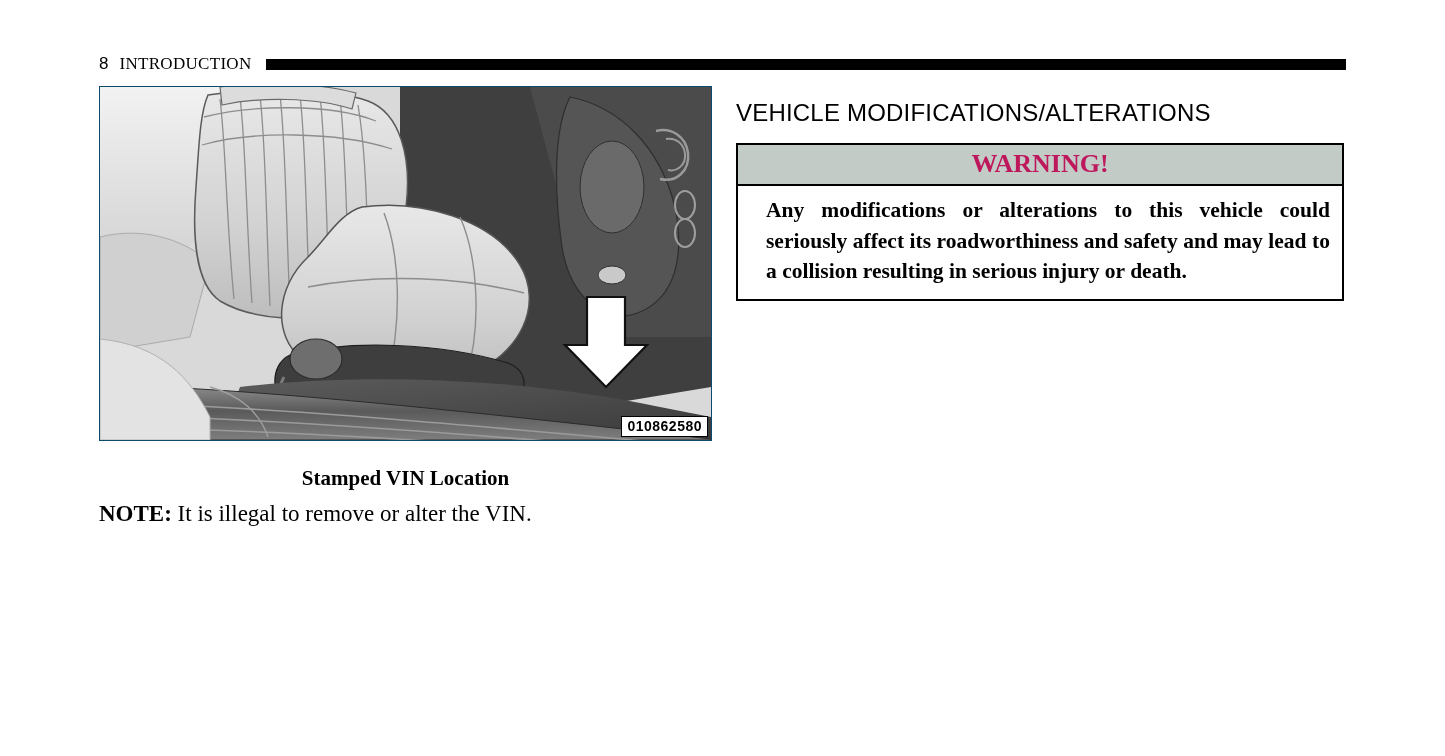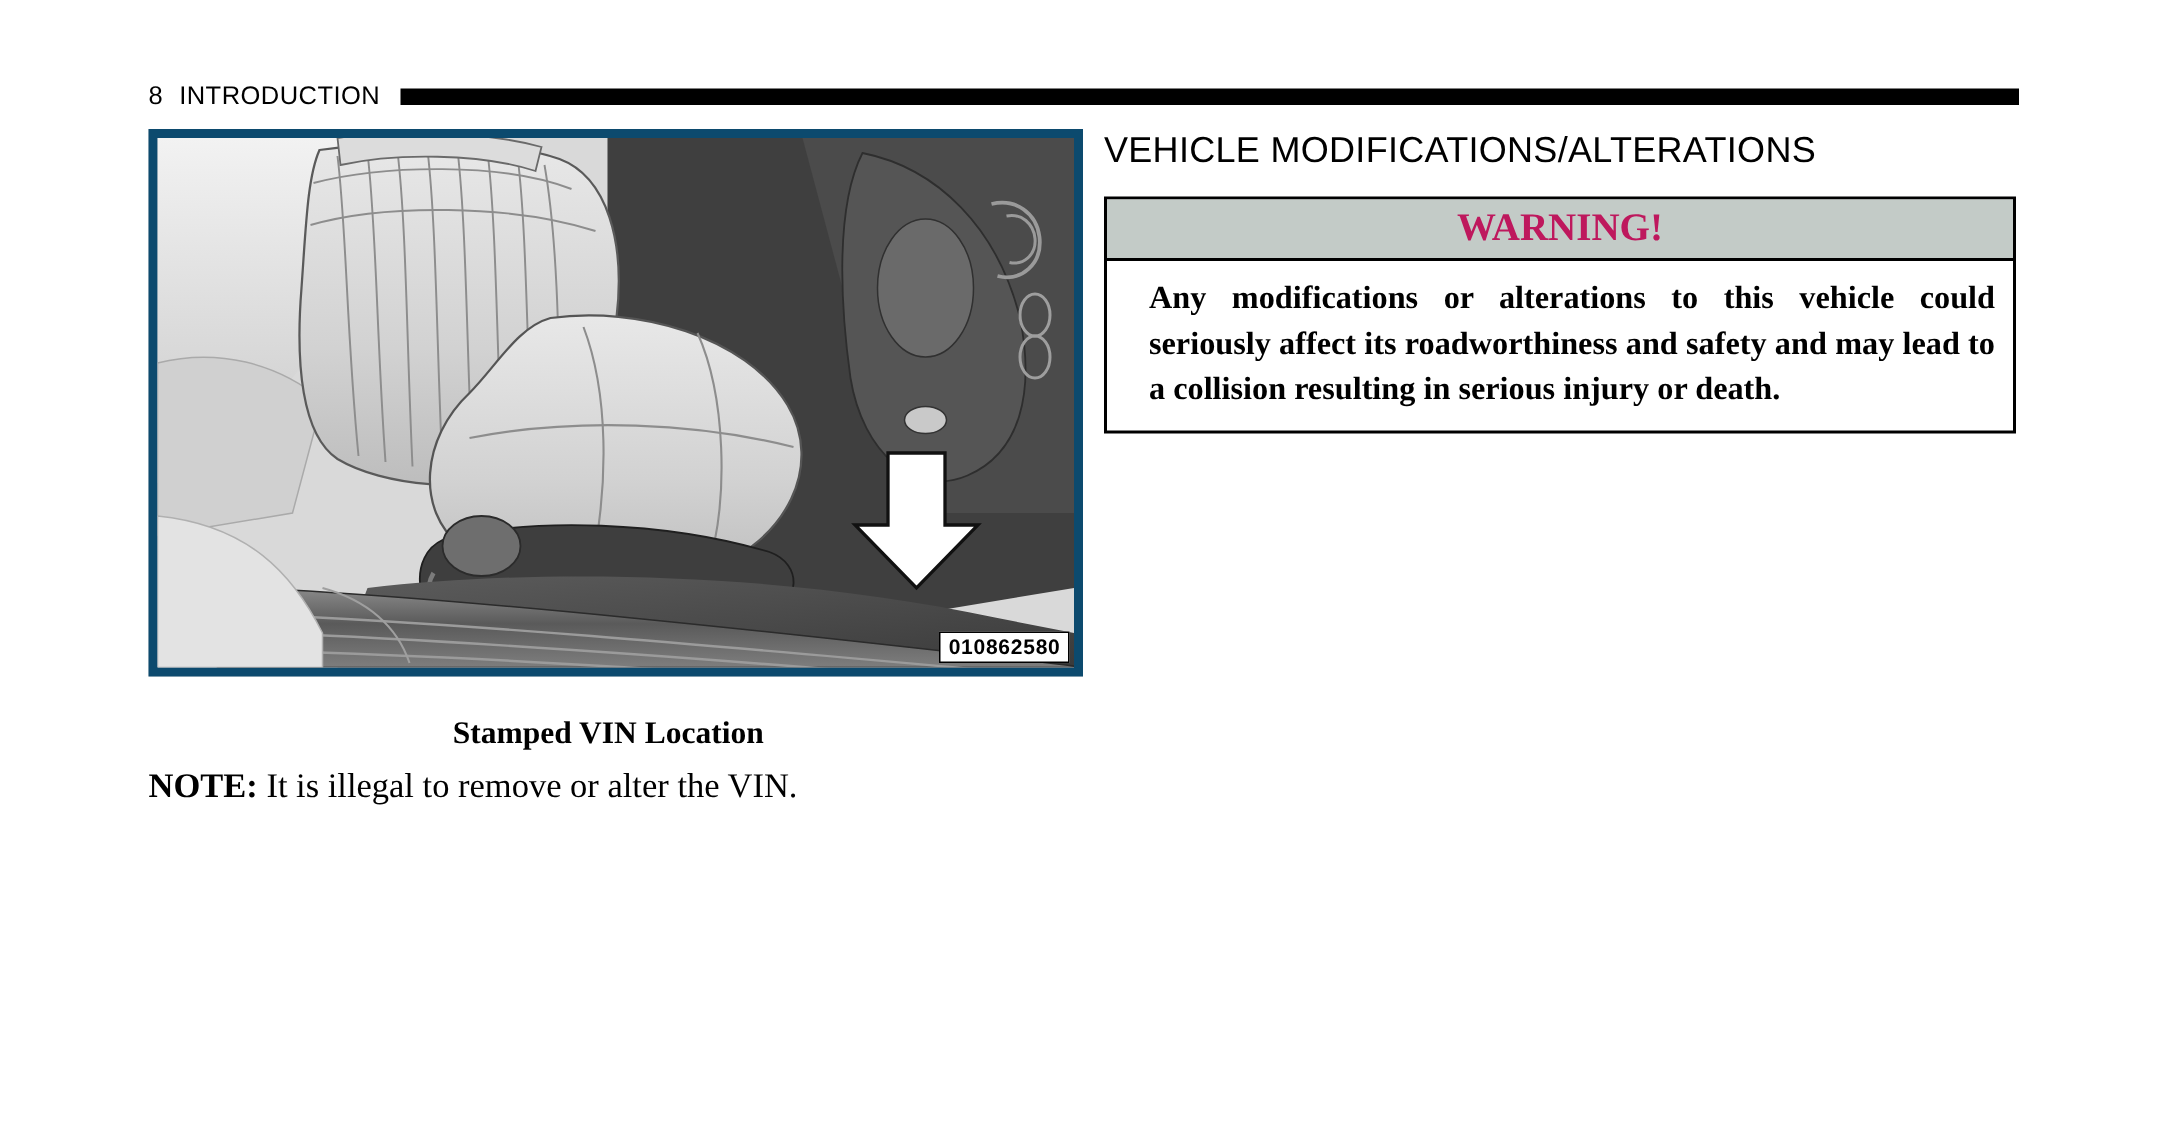--- a/index.html
+++ b/index.html
@@ -28,21 +28,21 @@
   }
   .page-number {
     font-family: "Liberation Sans", sans-serif;
     font-size: 17px;
     line-height: 20px;
     color: #000;
     margin-right: 11px;
     white-space: nowrap;
   }
   .header-title {
-    font-family: Liberation Sans, sans-serif;
+    font-family: Liberation Serif, serif;
     font-size: 17px;
     line-height: 20px;
     letter-spacing: 0.3px;
     color: #000;
     white-space: nowrap;
   }
   .header-rule {
     flex: 1 1 auto;
     height: 11px;
     background: #000000;
@@ -53,21 +53,21 @@
   .left-col {
     position: absolute;
     left: 99px;
     top: 86px;
     width: 613px;
   }
   .figure {
     position: relative;
     width: 611px;
     height: 353px;
-    border: 6px solid #0c4a6e;
+    border: 1px solid #0c4a6e;
     background: #d8d8d8;
     overflow: hidden;
   }
 
   .fig-svg { display:block; width:100%; height:100%; }
 
   .fig-id {
     position: absolute;
     right: 3px;
     bottom: 3px;
@@ -101,21 +101,21 @@
     padding-left: 0px;
   }
   .note-label {
     font-weight: bold;
   }
 
   
   .right-col {
     position: absolute;
     left: 736px;
-    top: 86px;
+    top: 98px;
     width: 610px;
   }
   .section-heading {
     font-family: "Liberation Sans", sans-serif;
     font-size: 24px;
     line-height: 30px;
     color: #000;
     letter-spacing: 0.2px;
     white-space: nowrap;
   }

